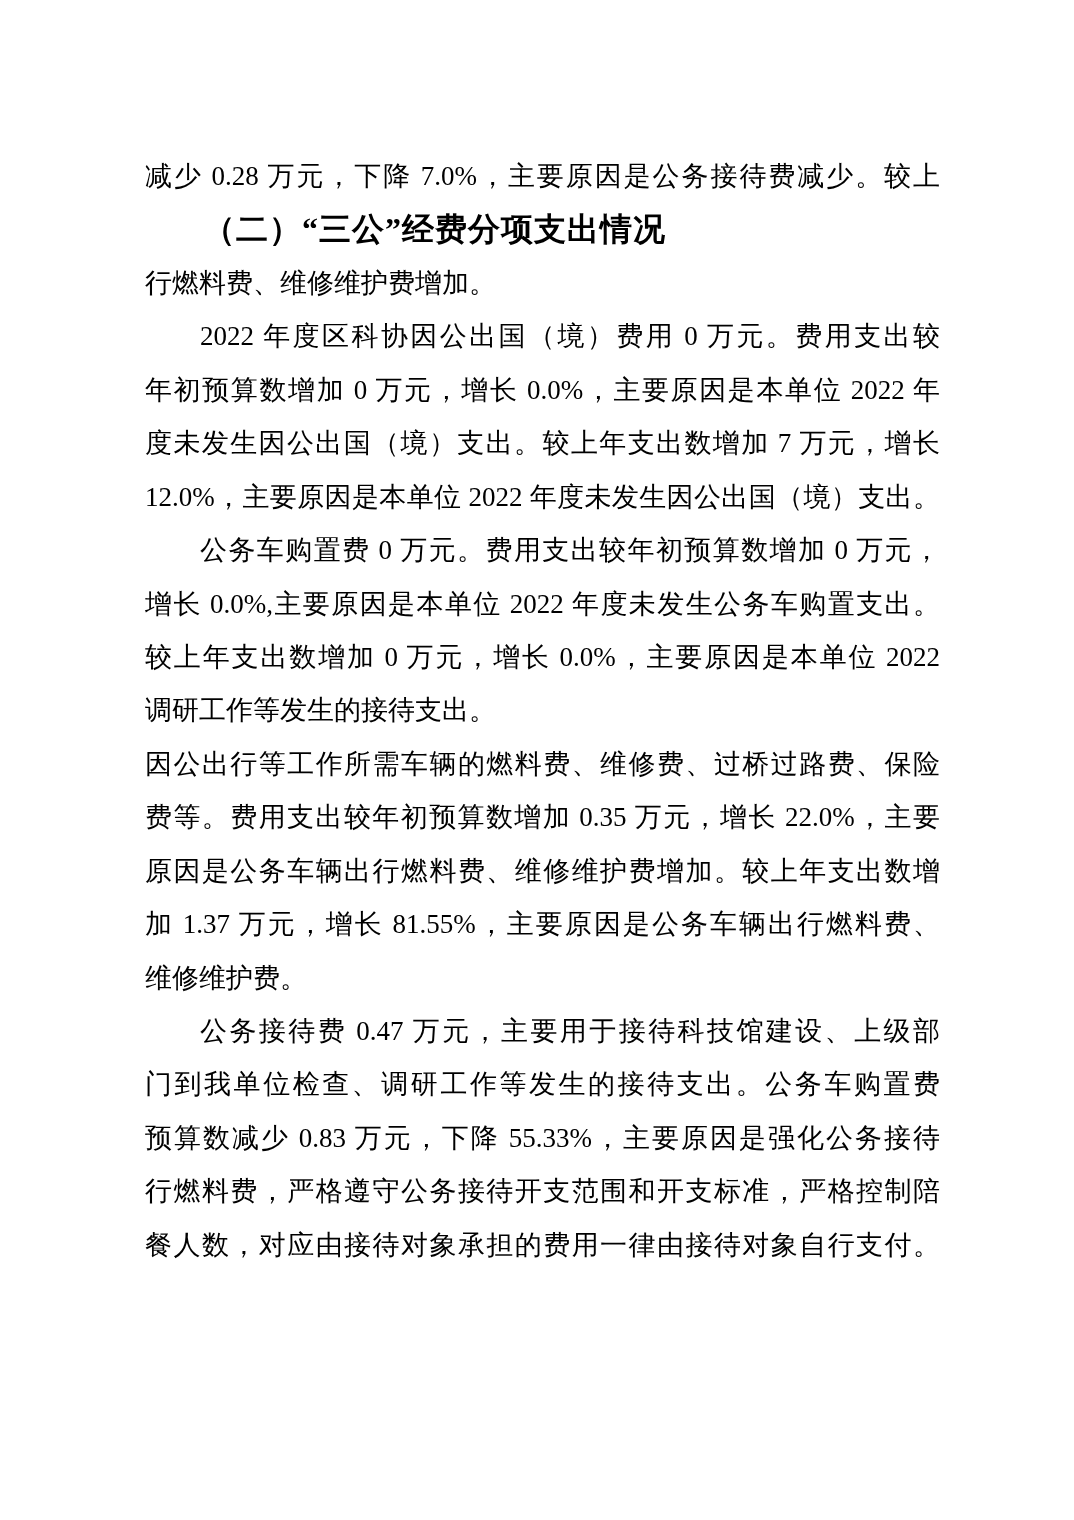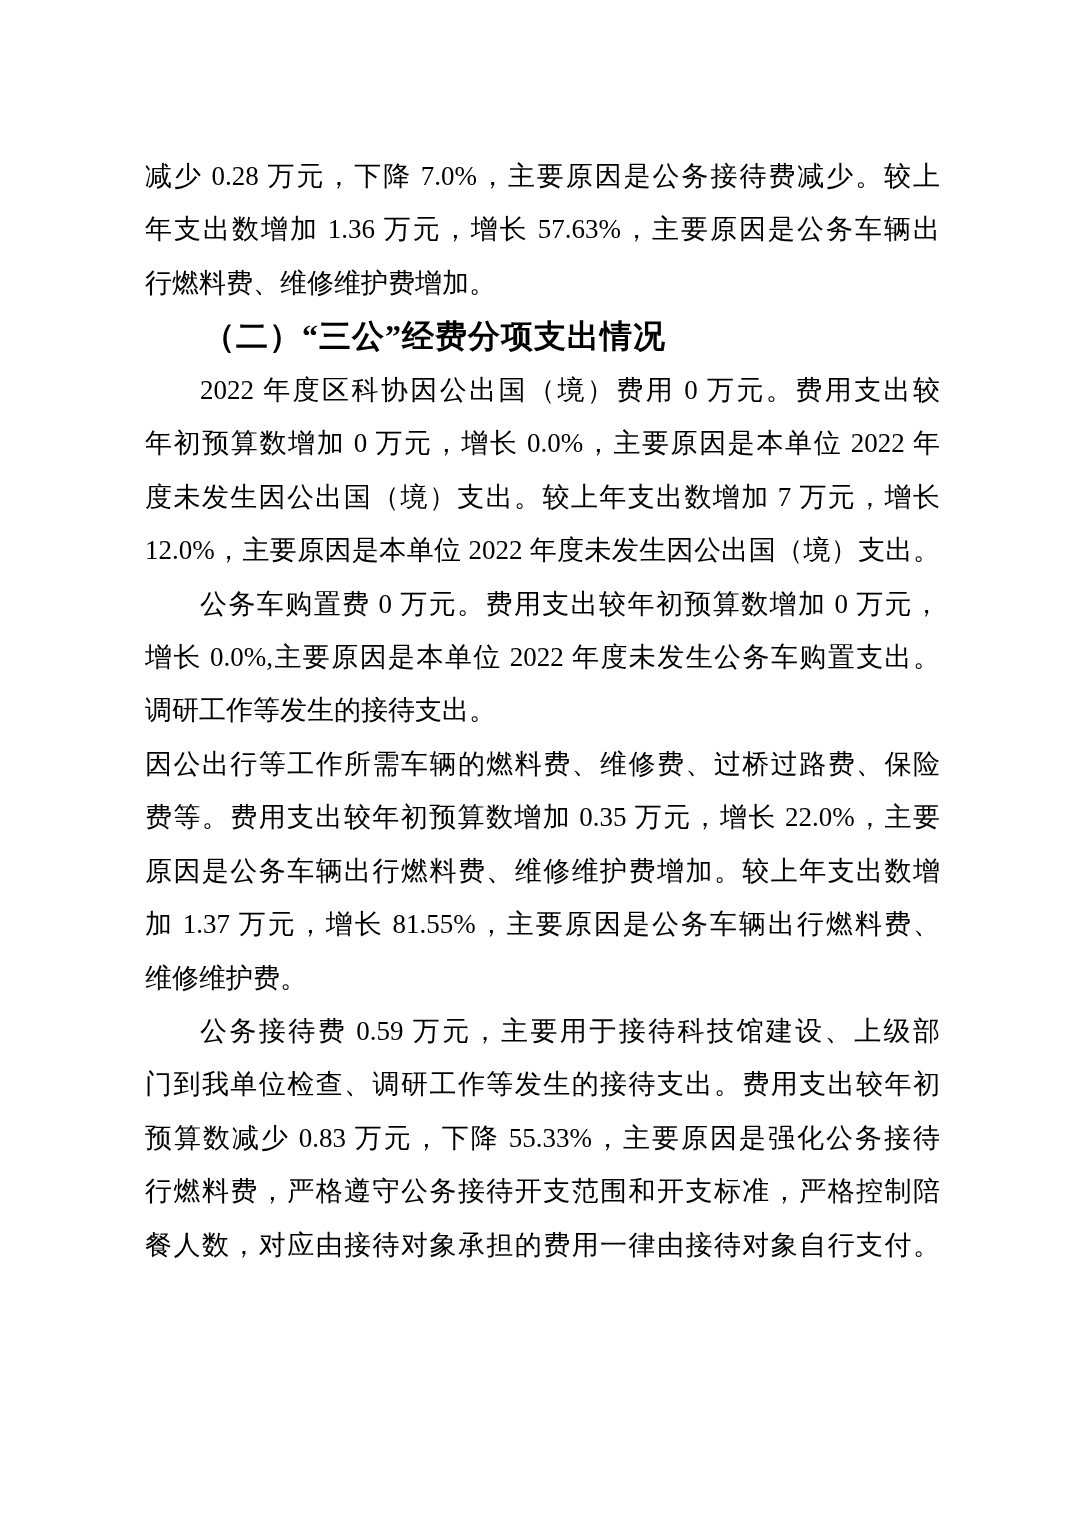--- a/index.html
+++ b/index.html
@@ -39,34 +39,34 @@
     text-indent: 58px;
     letter-spacing: 1px;
   }
 </style>
 </head>
 <body>
 
 <div class="page">
   <div class="content" id="content">
       <div class="line justify">减少 0.28 万元，下降 7.0%，主要原因是公务接待费减少。较上</div>
-      <div class="line justify">年支出数增加 1.36 万元，增长 57.63%，主要原因是公务车辆出</div>
+      <div class="line heading">（二）“三公”经费分项支出情况</div>
       <div class="line">行燃料费、维修维护费增加。</div>
-      <div class="line heading">（二）“三公”经费分项支出情况</div>
       <div class="line justify indent">2022 年度区科协因公出国（境）费用 0 万元。费用支出较</div>
       <div class="line justify">年初预算数增加 0 万元，增长 0.0%，主要原因是本单位 2022 年</div>
       <div class="line justify">度未发生因公出国（境）支出。较上年支出数增加 7 万元，增长</div>
       <div class="line justify">12.0%，主要原因是本单位 2022 年度未发生因公出国（境）支出。</div>
       <div class="line justify indent">公务车购置费 0 万元。费用支出较年初预算数增加 0 万元，</div>
       <div class="line justify">增长 0.0%,主要原因是本单位 2022 年度未发生公务车购置支出。</div>
+      <div class="line justify">较上年支出数增加 0 万元，增长 0.0%，主要原因是本单位 2022</div>
       <div class="line">调研工作等发生的接待支出。</div>
       <div class="line justify">因公出行等工作所需车辆的燃料费、维修费、过桥过路费、保险</div>
       <div class="line justify">费等。费用支出较年初预算数增加 0.35 万元，增长 22.0%，主要</div>
       <div class="line justify">原因是公务车辆出行燃料费、维修维护费增加。较上年支出数增</div>
       <div class="line justify">加 1.37 万元，增长 81.55%，主要原因是公务车辆出行燃料费、</div>
       <div class="line">维修维护费。</div>
-      <div class="line justify indent">公务接待费 0.59 万元，主要用于接待科技馆建设、上级部</div>
-      <div class="line justify">门到我单位检查、调研工作等发生的接待支出。费用支出较年初</div>
+      <div class="line justify indent">公务接待费 0.47 万元，主要用于接待科技馆建设、上级部</div>
+      <div class="line justify">门到我单位检查、调研工作等发生的接待支出。公务车购置费</div>
       <div class="line justify">预算数减少 0.83 万元，下降 55.33%，主要原因是强化公务接待</div>
       <div class="line justify">行燃料费，严格遵守公务接待开支范围和开支标准，严格控制陪</div>
       <div class="line justify">餐人数，对应由接待对象承担的费用一律由接待对象自行支付。</div>
     </div>
 </div>
 
 </body></html>

